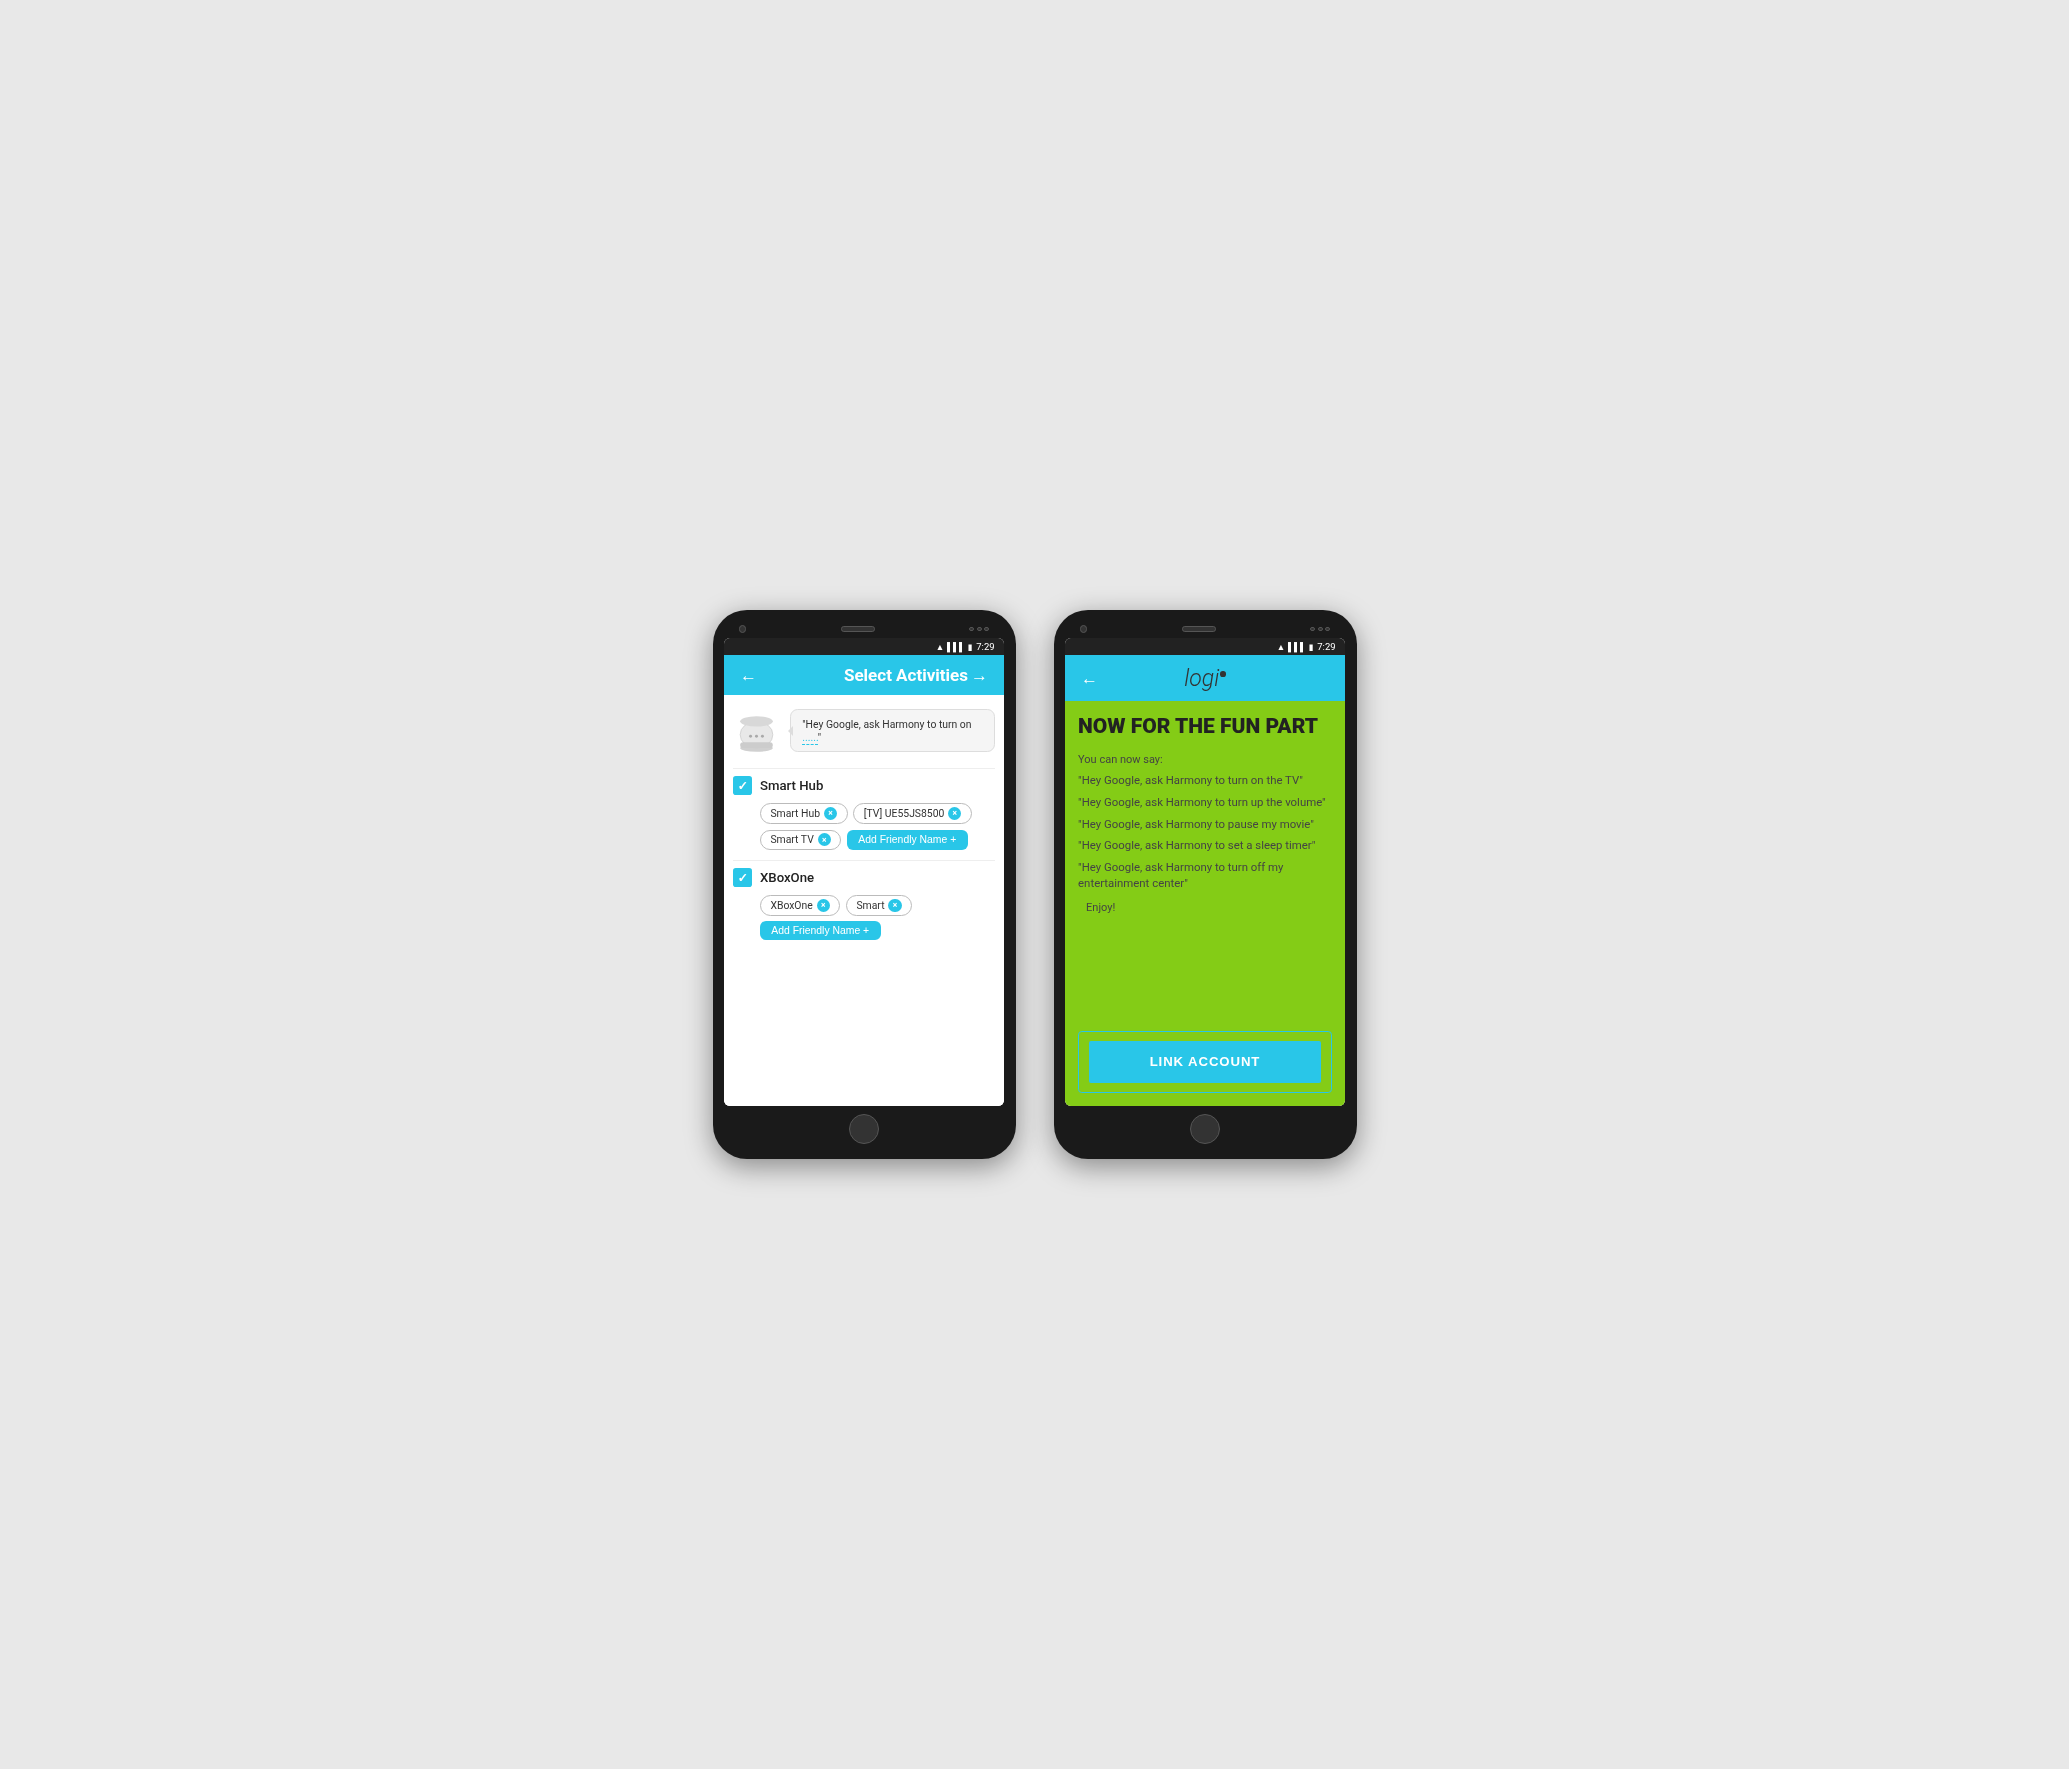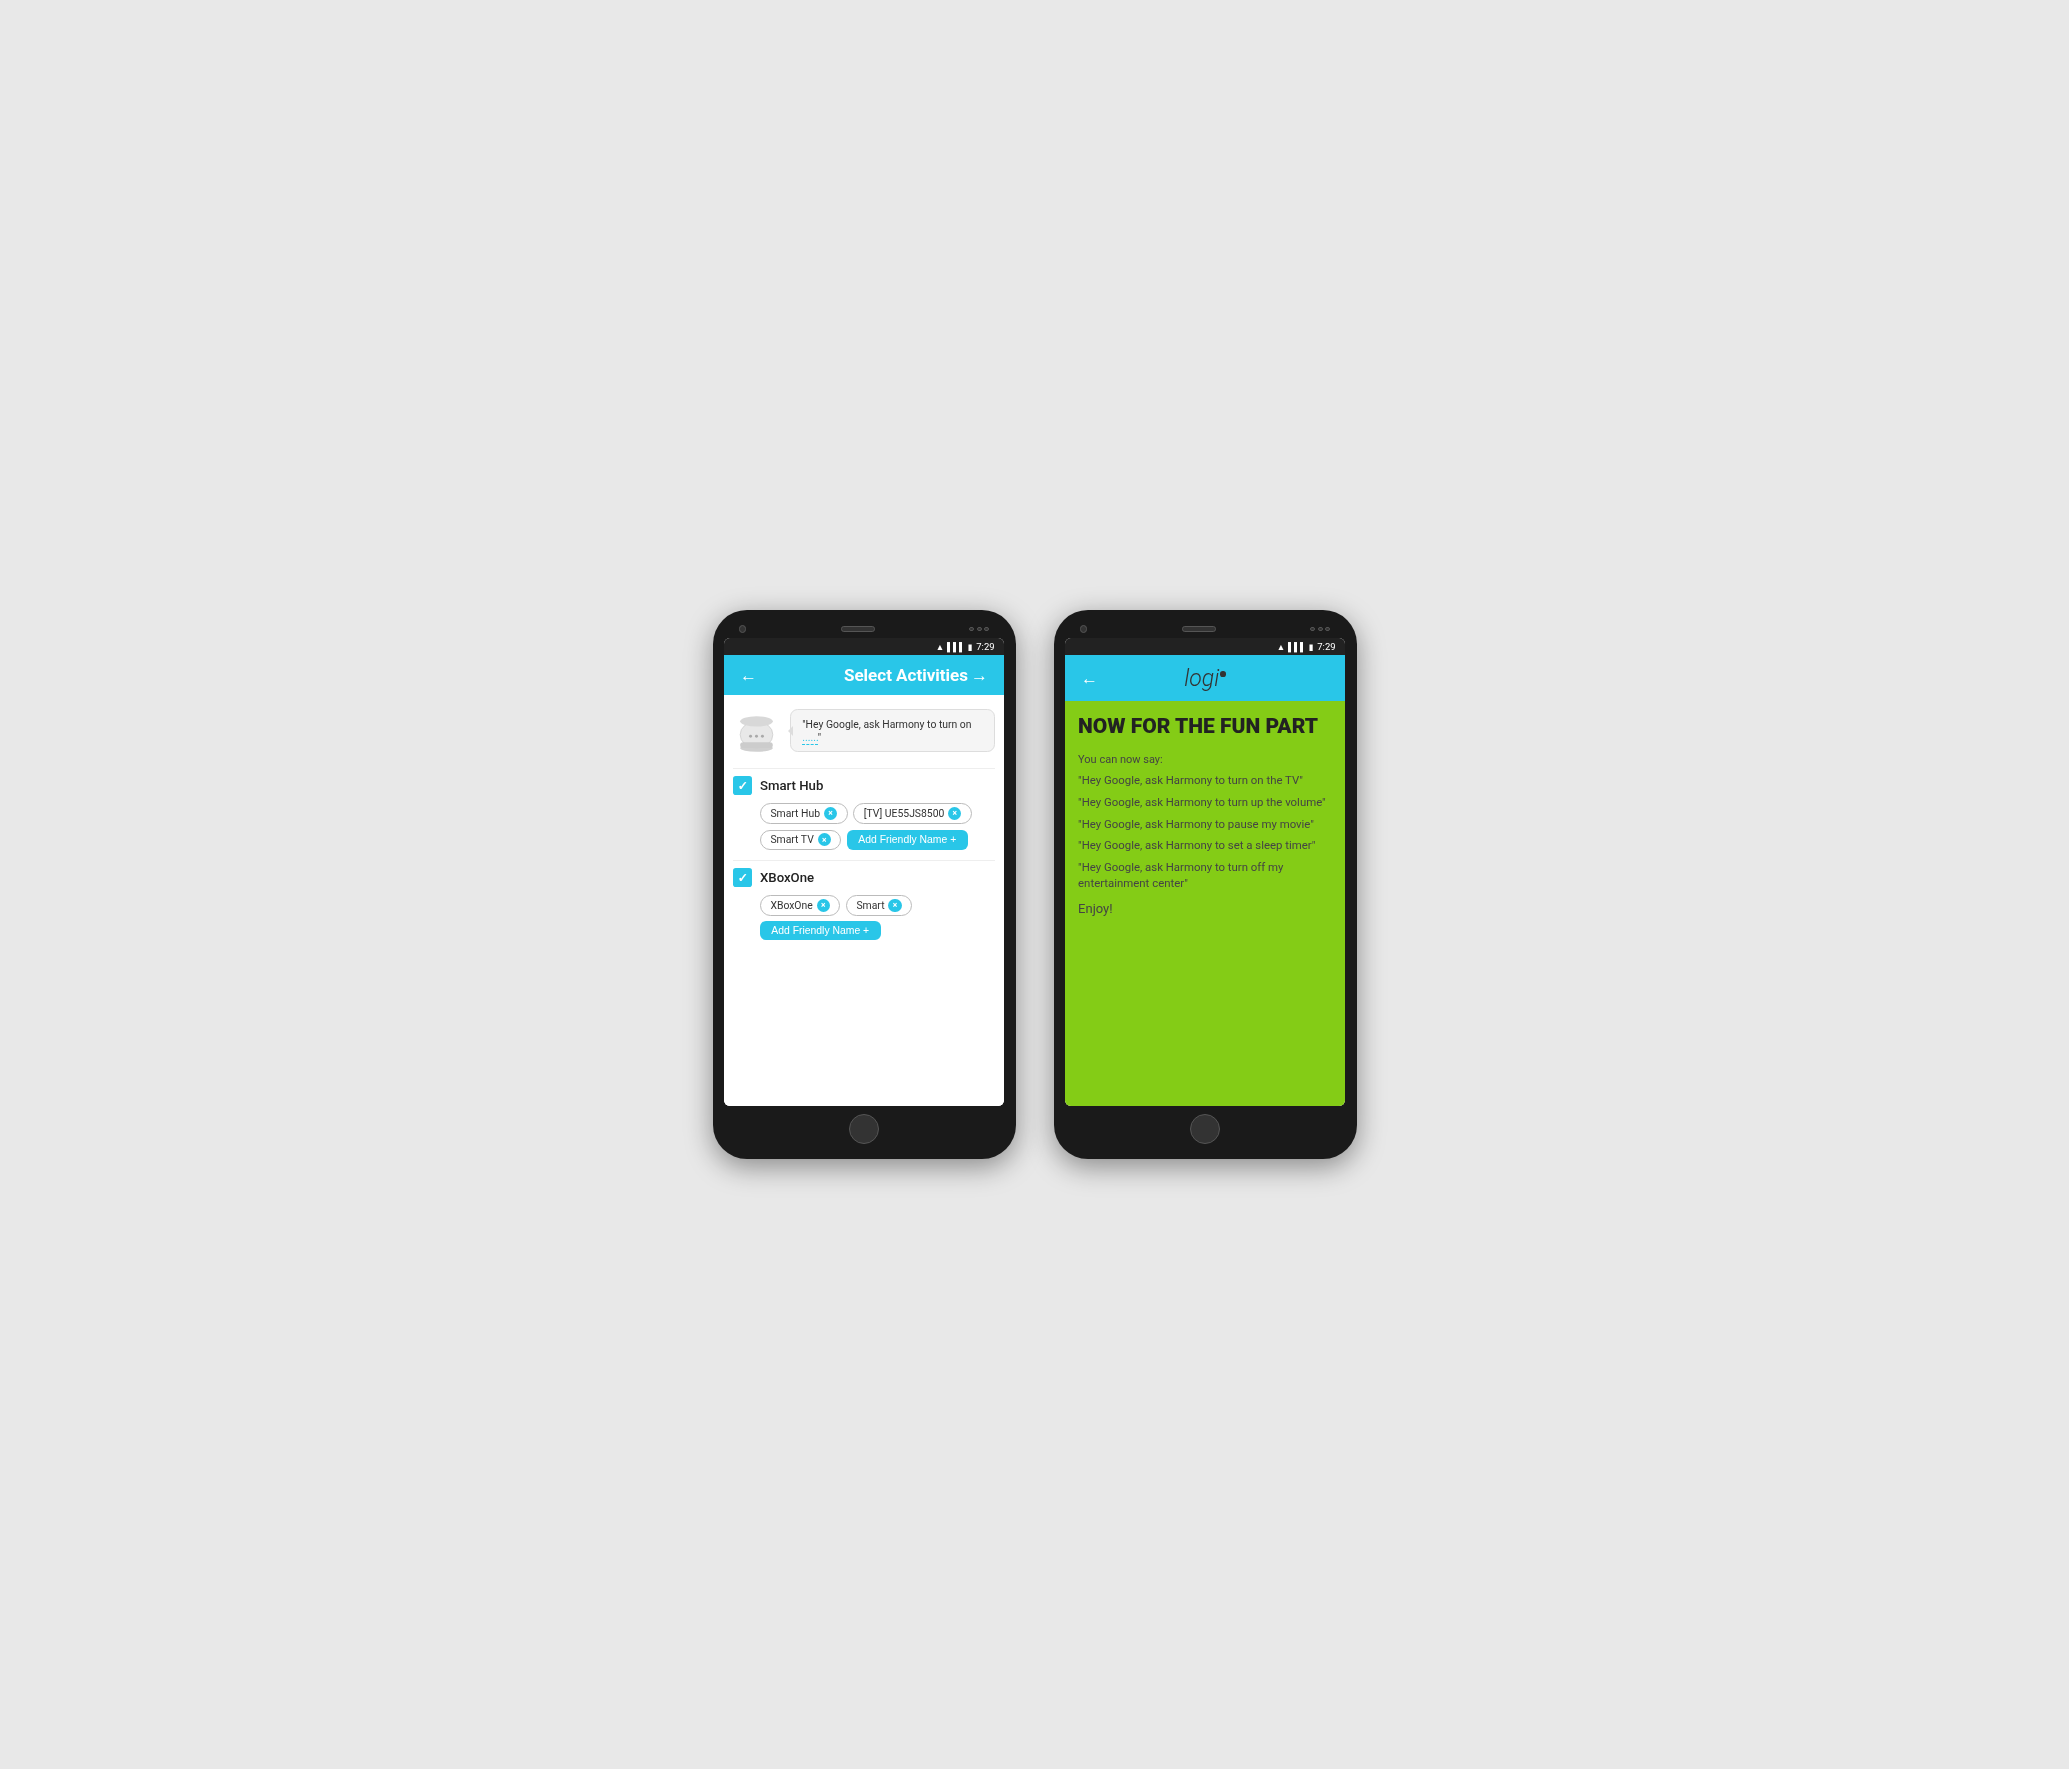--- a/index.html
+++ b/index.html
@@ -299,23 +299,24 @@
     }
 
     .voice-command {
       font-size: 11.4px;
       color: #444;
       margin-bottom: 5.7px;
       line-height: 1.4;
     }
 
     .enjoy-text {
-      font-size: 13px;
+      font-size: 11px;
       color: #444;
       margin-top: 3.8px;
+      margin-left: 8px;
     }
 
     .link-account-container {
       padding: 9.5px;
       border: 1.9px solid #29c6e8;
       border-radius: 3.8px;
       margin-top: auto;
     }
 
     .link-account-btn {
@@ -498,20 +499,23 @@
 
       <p class="voice-command">"Hey Google, ask Harmony to turn on the TV"</p>
       <p class="voice-command">"Hey Google, ask Harmony to turn up the volume"</p>
       <p class="voice-command">"Hey Google, ask Harmony to pause my movie"</p>
       <p class="voice-command">"Hey Google, ask Harmony to set a sleep timer"</p>
       <p class="voice-command">"Hey Google, ask Harmony to turn off my entertainment center"</p>
 
       <p class="enjoy-text">Enjoy!</p>
 
       <div style="flex:1;"></div>
+      <div class="link-account-container">
+        <button class="link-account-btn">LINK ACCOUNT</button>
+      </div>
     </div>
   </div>
 
   <div class="phone-bottom">
     <div class="home-button"></div>
   </div>
 </div>
 
 
 </body></html>

